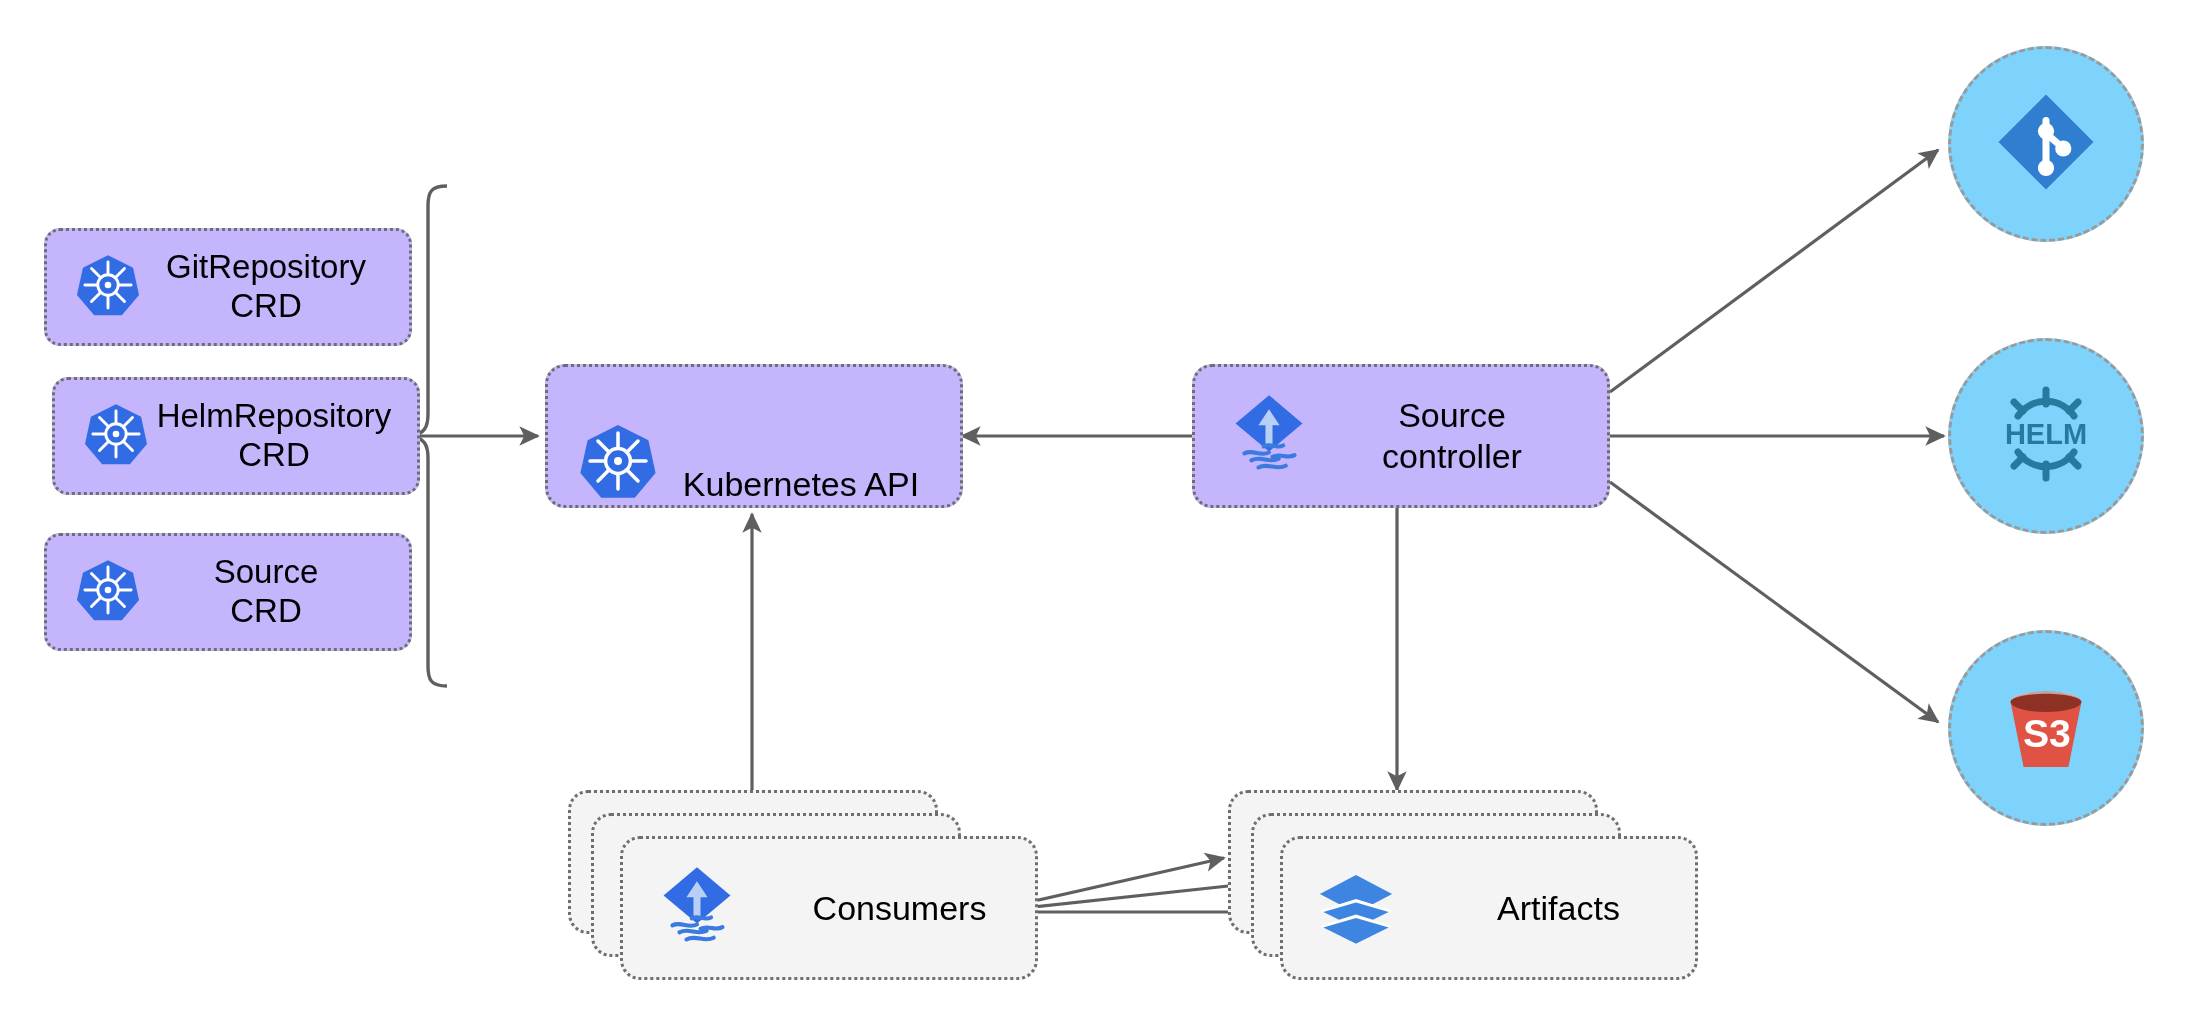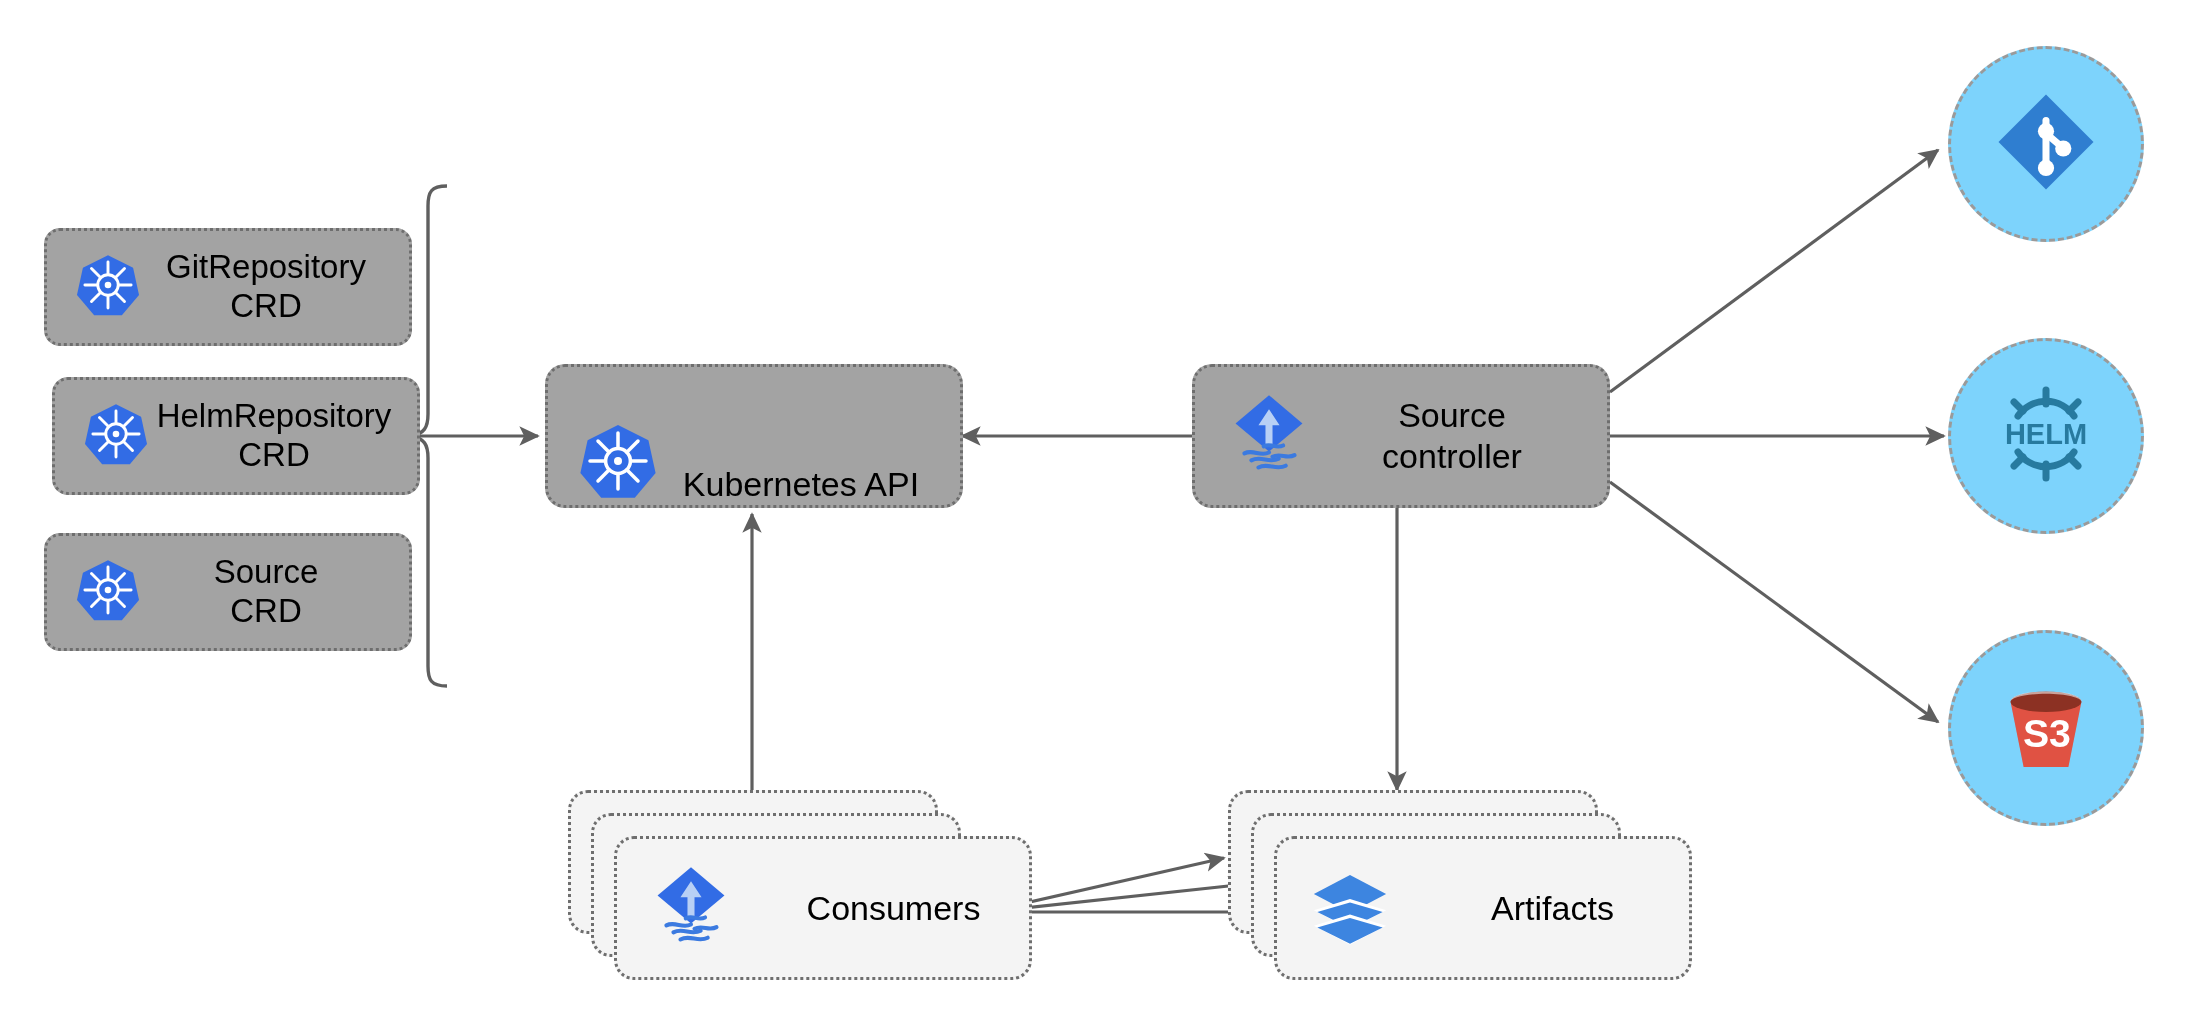--- a/index.html
+++ b/index.html
@@ -22,21 +22,21 @@
     left: 0;
     top: 0;
     width: 2196px;
     height: 1030px;
     pointer-events: none;
   }
 
   
   .node {
     position: absolute;
-    background: #a3a3a3;
+    background: #c4b5fd;
     border: 3px dotted #6e6e6e;
     border-radius: 18px;
     box-sizing: border-box;
     display: flex;
     align-items: center;
     justify-content: flex-start;
   }
   .crd-box {
     width: 368px;
     height: 118px;
@@ -86,21 +86,21 @@
     width: 370px;
     height: 144px;
     background: #f4f4f4;
     border: 3px dotted #6e6e6e;
     border-radius: 20px;
     box-sizing: border-box;
   }
   .stack .card.back  { left: 0px;  top: 0px;  }
   .stack .card.mid   { left: 23px; top: 23px; }
   .stack .card.front {
-    left: 46px; top: 46px;
+    left: 52px; top: 46px;
     width: 418px;
     display: flex;
     align-items: center;
     justify-content: space-between;
     gap: 39px;
   }
 
   
   .circle {
     position: absolute;

